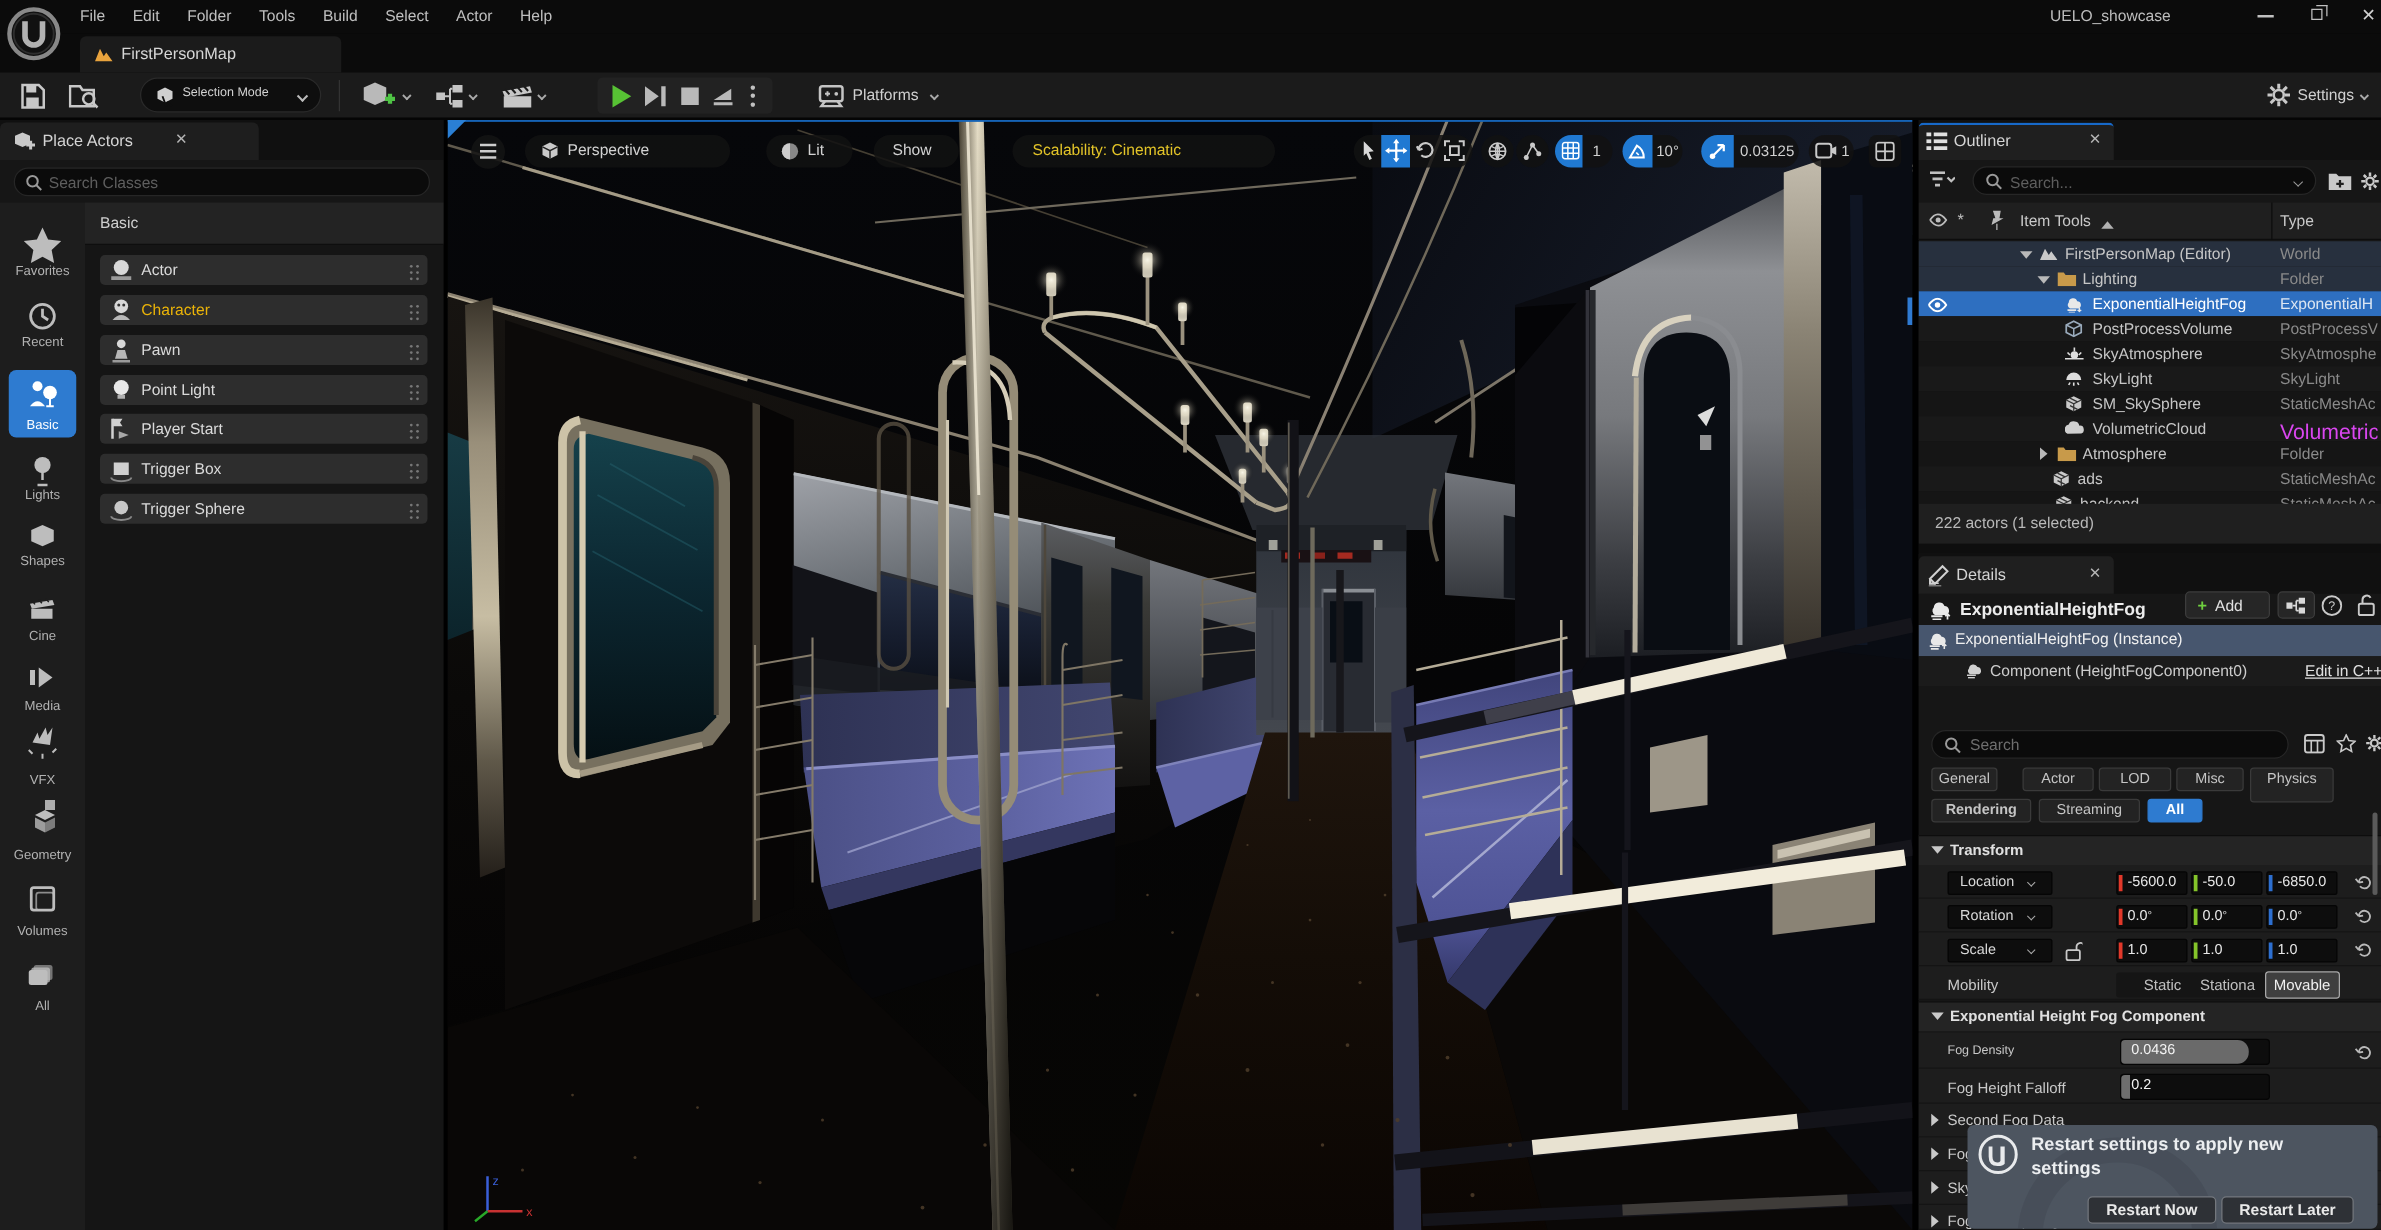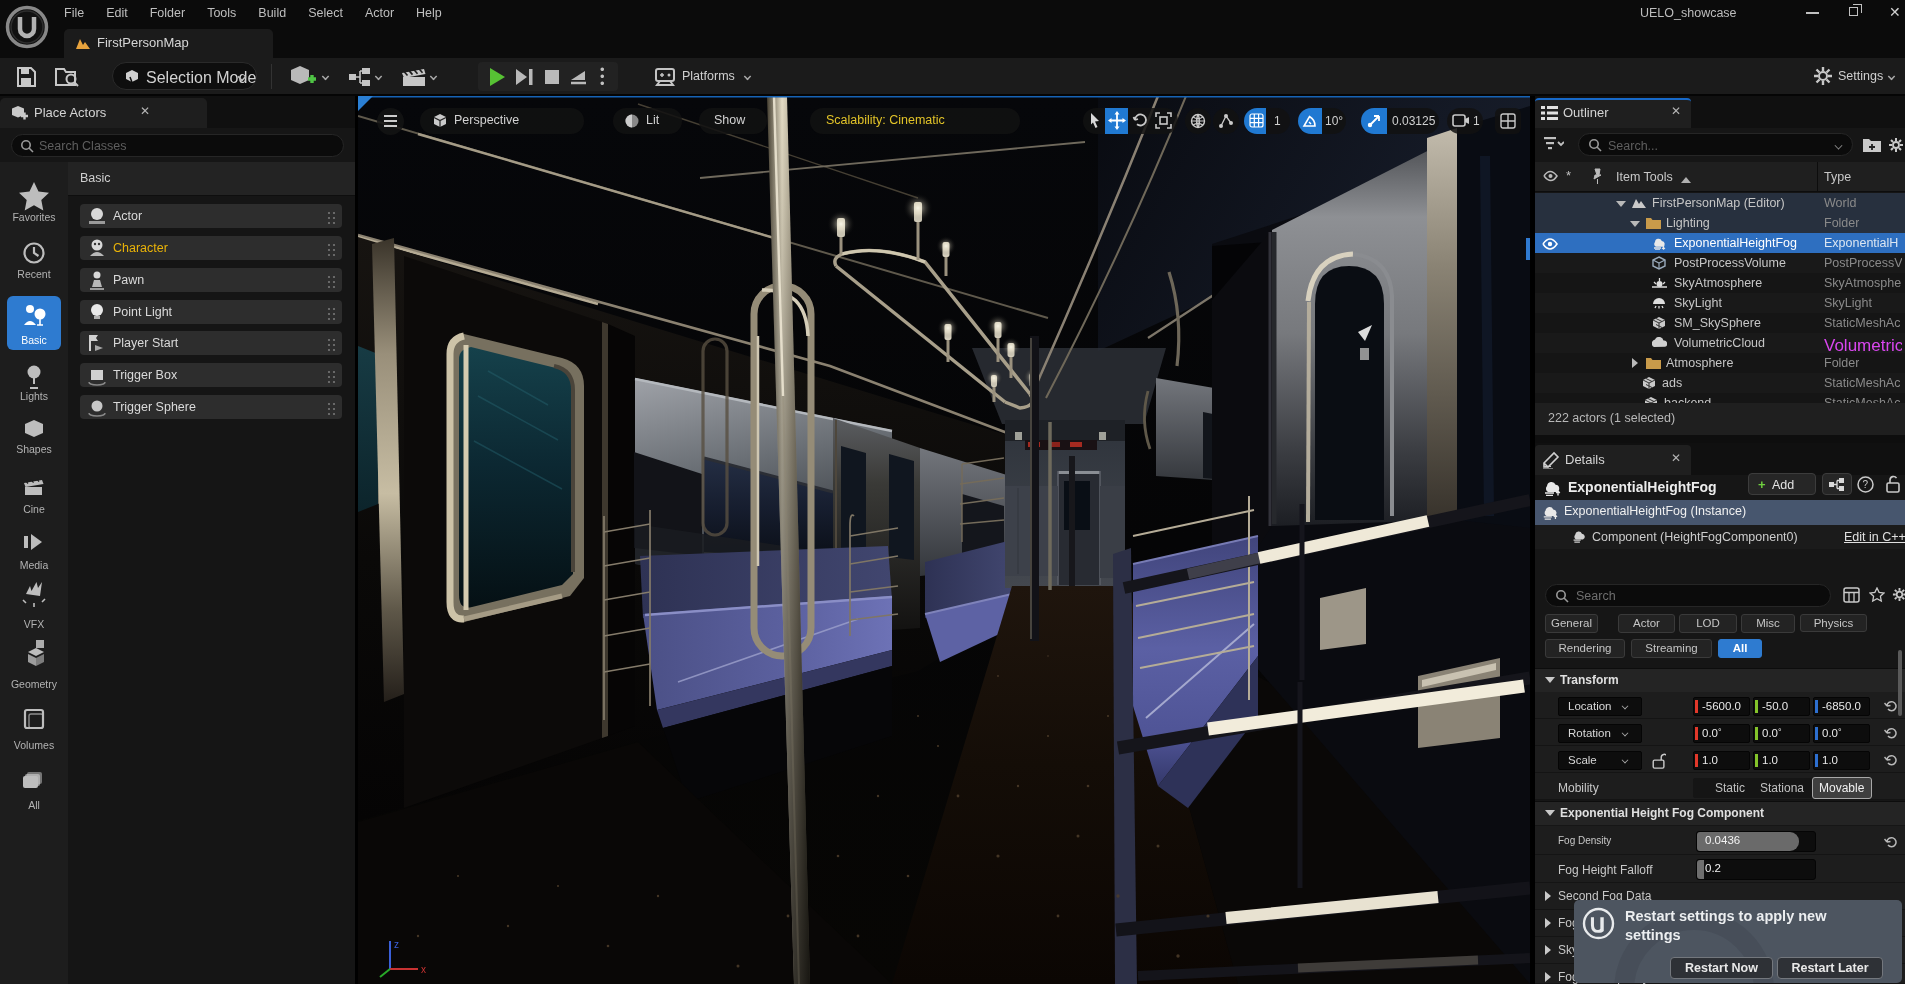--- a/index.html
+++ b/index.html
@@ -41,21 +41,21 @@
 <svg class="a" style="left:55px;top:66px" width="26" height="22" viewBox="0 0 26 22">
     <path d="M1 3 h8 l2 3 h9 v13 h-19 z" fill="none" stroke="#c8c8c8" stroke-width="2"></path>
     <circle cx="16" cy="13" r="4.5" fill="none" stroke="#c8c8c8" stroke-width="2"></circle>
     <path d="M19 16 l4 4" stroke="#c8c8c8" stroke-width="2"></path>
   </svg>
 <div class="a" style="left:112px;top:62px;width:145px;height:28px;background:#0e0e0e;border-radius:14px;border:1px solid #2a2a2a"></div>
 <svg class="a" style="left:124px;top:69px" width="16" height="16" viewBox="0 0 16 16">
     <path d="M8 1 L14 4 V10 L8 13 L2 10 V4 Z" fill="#cfcfcf"></path>
     <path d="M6 8 l3 8 l1.5-3 l3 3" stroke="#0e0e0e" stroke-width="1.5" fill="none"></path>
   </svg>
-<div class="a txt" style="left:146px;top:69px;font-size:16px;color:#d2d2d2">Selection Mode</div>
+<div class="a txt" style="left:146px;top:69px;font-size:10px;color:#d2d2d2">Selection Mode</div>
 <div class="a" style="left:238px;top:73px;width:8px;height:8px;border-right:2px solid #bbb;border-bottom:2px solid #bbb;transform:rotate(45deg) scale(.8)"></div>
 <div class="a" style="left:271px;top:64px;width:1px;height:25px;background:#333"></div>
 <svg class="a" style="left:290px;top:64px" width="30" height="26" viewBox="0 0 30 26">
     <path d="M10 2 L19 6 V16 L10 20 L1 16 V6 Z" fill="#b9b9b9"></path>
     <path d="M18 15 h8 M22 11 v8" stroke="#4fc445" stroke-width="3.4"></path>
   </svg>
 <div class="a" style="left:322px;top:73px;width:7px;height:7px;border-right:2px solid #aaa;border-bottom:2px solid #aaa;transform:rotate(45deg) scale(.75)"></div>
 <svg class="a" style="left:348px;top:66px" width="24" height="22" viewBox="0 0 24 22">
     <rect x="1" y="8" width="7" height="6" fill="#c4c4c4"></rect>
     <rect x="14" y="2" width="8" height="6" fill="#c4c4c4"></rect>
@@ -924,22 +924,22 @@
 <svg class="a" style="left:1892px;top:587px" width="15" height="15" viewBox="0 0 16 16">
     <circle cx="8" cy="8" r="3" fill="none" stroke="#c9c9c9" stroke-width="1.8"></circle>
     <g stroke="#c9c9c9" stroke-width="2">
       <path d="M8 1 v3 M8 12 v3 M1 8 h3 M12 8 h3 M3 3 l2 2 M11 11 l2 2 M13 3 l-2 2 M5 11 l-2 2"></path>
     </g>
   </svg>
 <div class="a" style="left:1545px;top:614px;width:53px;height:19px;background:#232323;border:1px solid #3a3a3a;border-radius:3px;text-align:center;font-size:11.5px;color:#c5c5c5;line-height:17px">General</div>
 <div class="a" style="left:1618px;top:614px;width:57px;height:19px;background:#232323;border:1px solid #3a3a3a;border-radius:3px;text-align:center;font-size:11.5px;color:#c5c5c5;line-height:17px">Actor</div>
 <div class="a" style="left:1679px;top:614px;width:58px;height:19px;background:#232323;border:1px solid #3a3a3a;border-radius:3px;text-align:center;font-size:11.5px;color:#c5c5c5;line-height:17px">LOD</div>
 <div class="a" style="left:1741px;top:614px;width:54px;height:19px;background:#232323;border:1px solid #3a3a3a;border-radius:3px;text-align:center;font-size:11.5px;color:#c5c5c5;line-height:17px">Misc</div>
-<div class="a" style="left:1800px;top:614px;width:67px;height:18px;background:#232323;border:1px solid #3a3a3a;border-radius:3px;text-align:center;font-size:11.5px;color:#c5c5c5;line-height:17px">Physics</div>
-<div class="a" style="left:1545px;top:639px;width:80px;height:19px;background:#232323;border:1px solid #3a3a3a;border-radius:3px;text-align:center;font-size:11.5px;color:#c5c5c5;font-weight:normal;line-height:17px">Rendering</div>
+<div class="a" style="left:1800px;top:614px;width:67px;height:28px;background:#232323;border:1px solid #3a3a3a;border-radius:3px;text-align:center;font-size:11.5px;color:#c5c5c5;line-height:17px">Physics</div>
+<div class="a" style="left:1545px;top:639px;width:80px;height:19px;background:#232323;border:1px solid #3a3a3a;border-radius:3px;text-align:center;font-size:11.5px;color:#c5c5c5;font-weight:bold;line-height:17px">Rendering</div>
 <div class="a" style="left:1631px;top:639px;width:81px;height:19px;background:#232323;border:1px solid #3a3a3a;border-radius:3px;text-align:center;font-size:11.5px;color:#c5c5c5;font-weight:normal;line-height:17px">Streaming</div>
 <div class="a" style="left:1718px;top:639px;width:44px;height:19px;background:#2e7bd0;border:1px solid #2e7bd0;border-radius:3px;text-align:center;font-size:11.5px;color:#fff;font-weight:bold;line-height:17px">All</div>
 <div class="a" style="left:1535px;top:668px;width:370px;height:24px;background:#242424;border-top:1px solid #0d0d0d"></div>
 <div class="a" style="left:1545px;top:677px;width:0;height:0;border-left:5px solid transparent;border-right:5px solid transparent;border-top:6px solid #c9c9c9"></div>
 <div class="a txt" style="left:1560px;top:673px;font-size:12px;font-weight:bold;color:#e0e0e0">Transform</div>
 <div class="a" style="left:1535px;top:692px;width:370px;height:27px;background:#1d1d1d;border-bottom:1px solid #141414"></div>
 <div class="a" style="left:1558px;top:697px;width:84px;height:19px;background:#0d0d0d;border-radius:2px;border:1px solid #050505"></div>
 <div class="a txt" style="left:1568px;top:700px;font-size:11.5px;color:#d8d8d8">Location</div>
 <div class="a" style="left:1622px;top:703px;width:6px;height:6px;border-right:1.6px solid #aaa;border-bottom:1.6px solid #aaa;transform:rotate(45deg) scale(.8)"></div>
 <div class="a" style="left:1693px;top:697px;width:57px;height:19px;background:#0d0d0d;border-radius:2px;border:1px solid #050505"></div>

